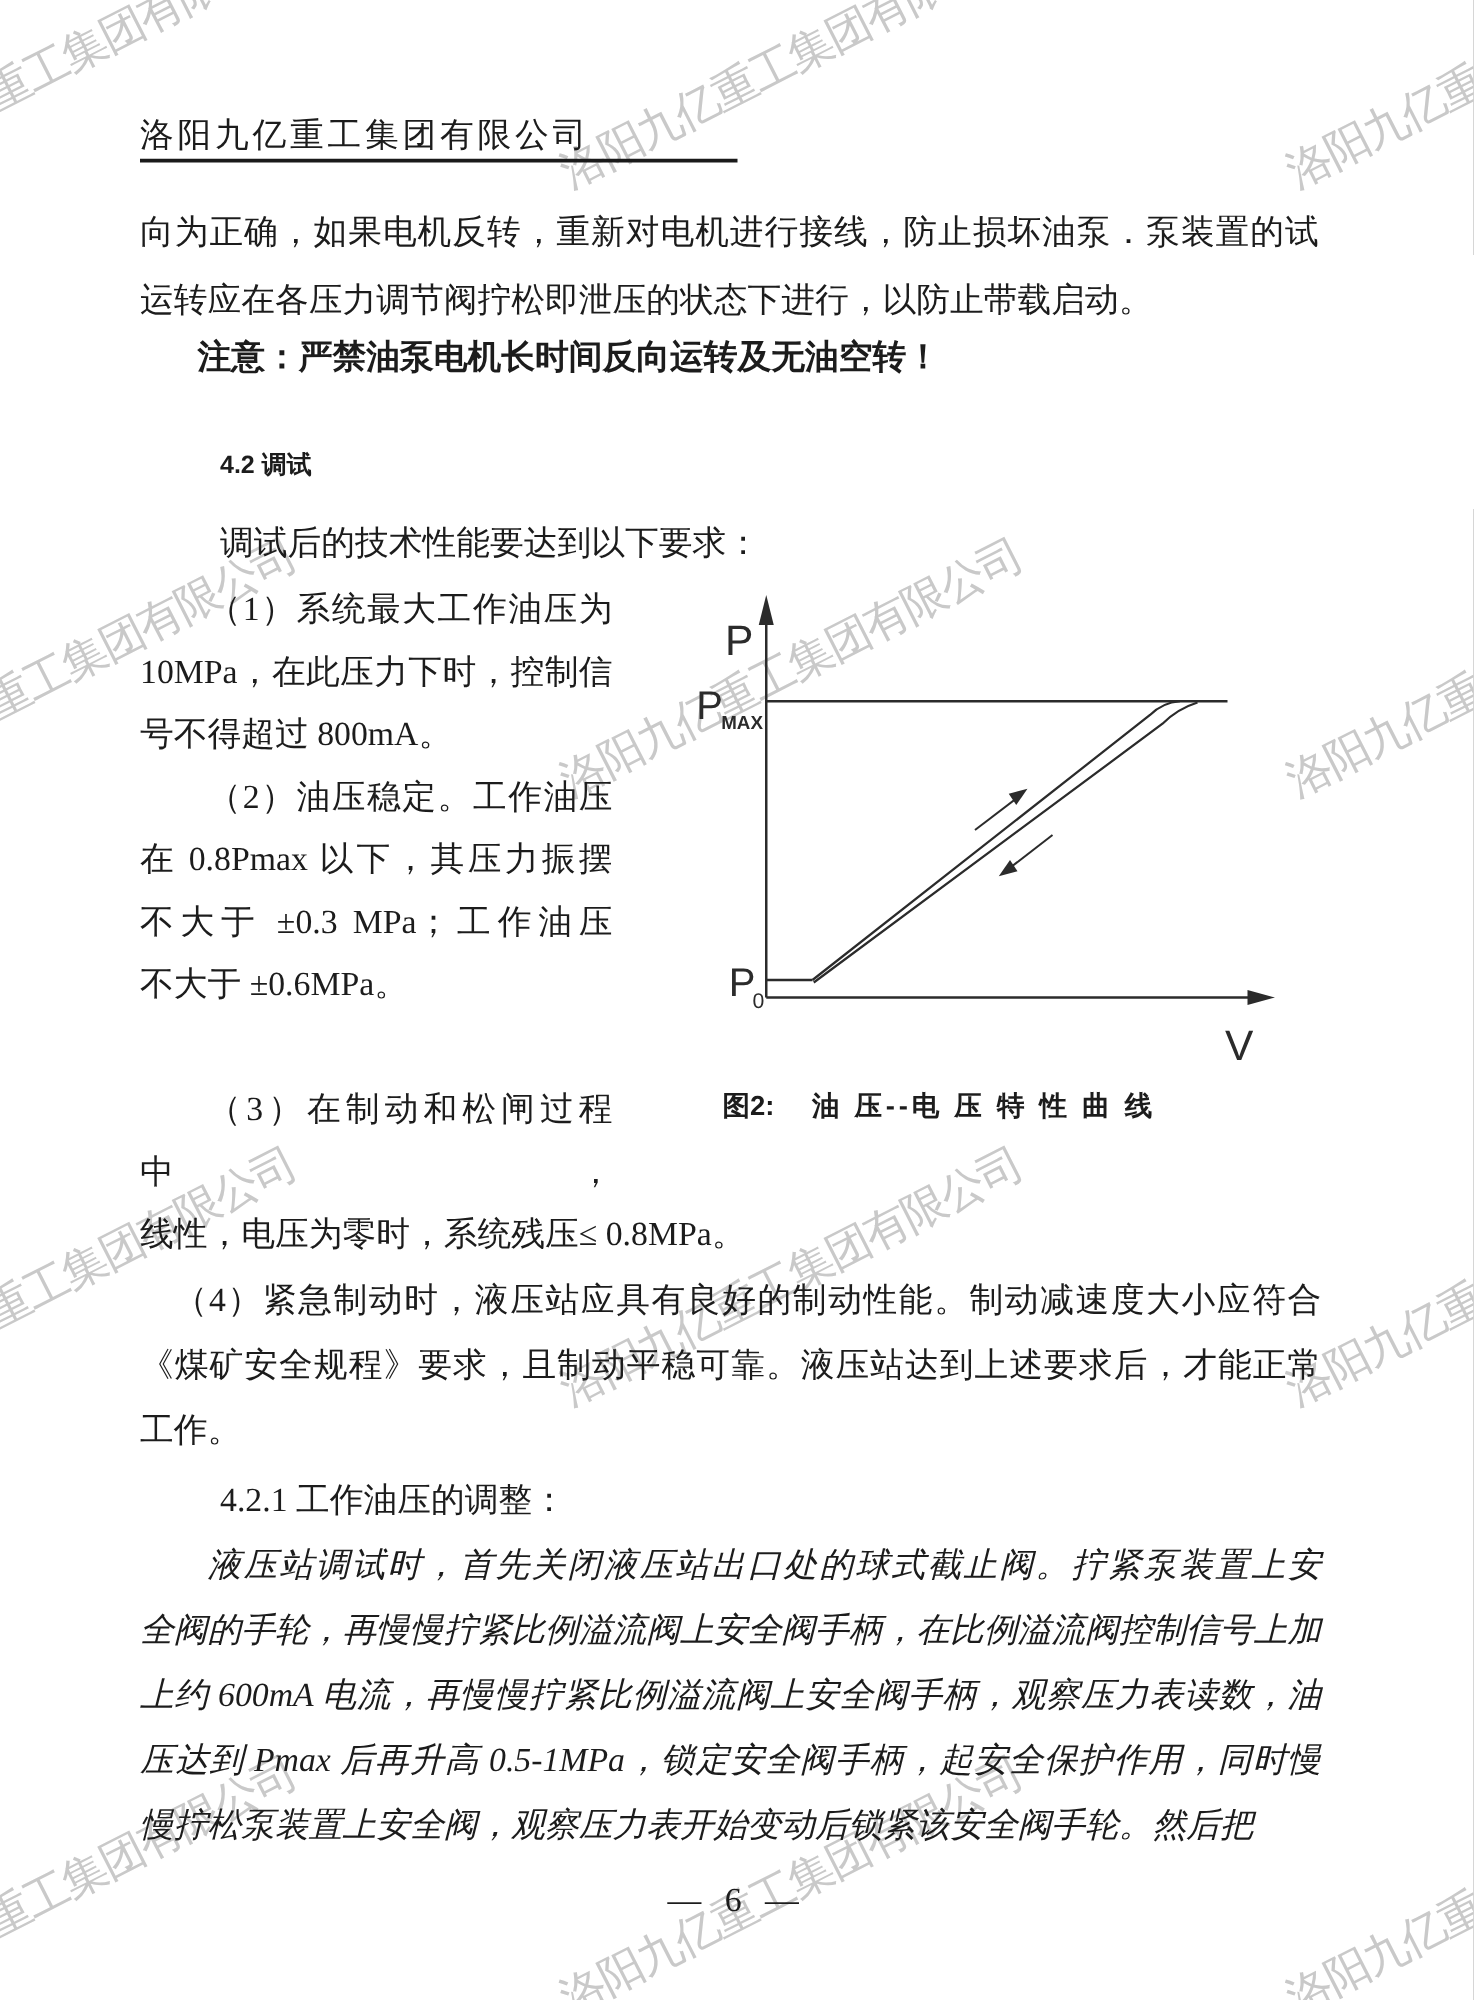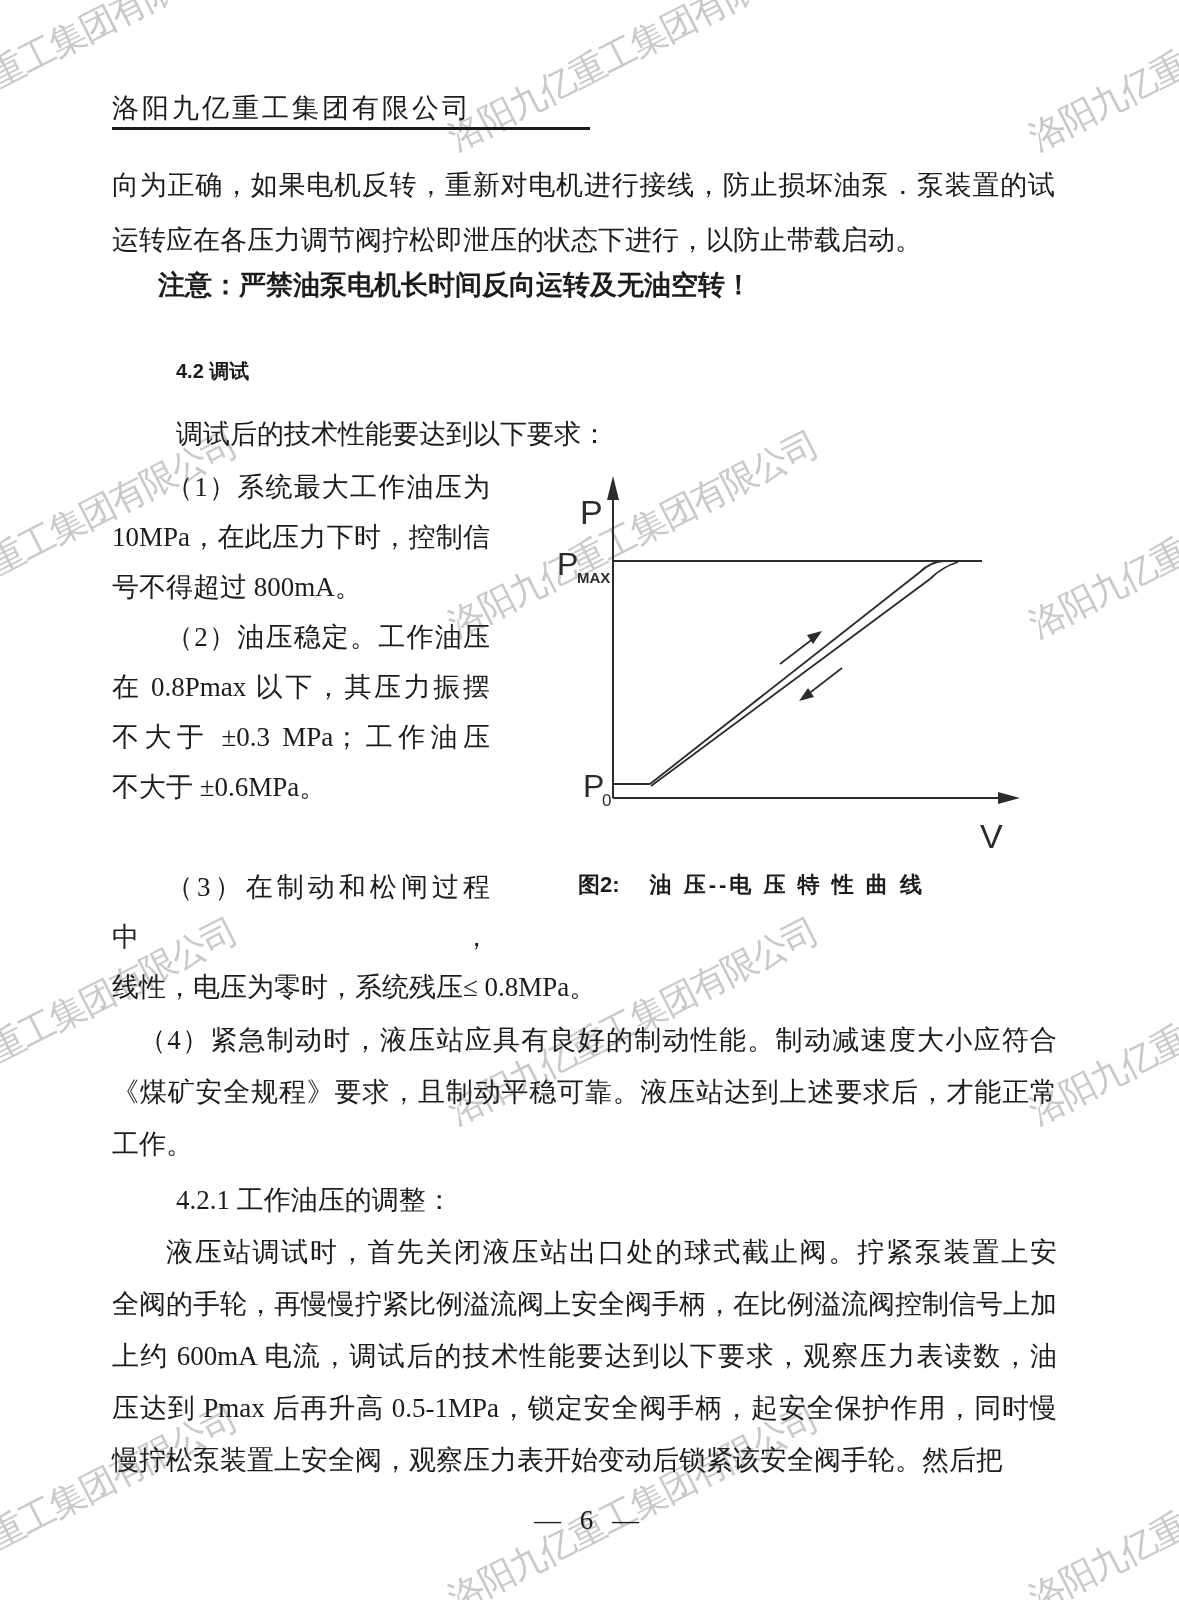--- a/index.html
+++ b/index.html
@@ -21,21 +21,21 @@
   .note{left:158px;top:268px;font-weight:bold;line-height:34px;}
   .h42{left:176px;top:358px;font-weight:bold;font-size:20px;font-family:"Liberation Sans",sans-serif;}
   .req{left:176px;top:416px;}
   .item1{left:112px;top:462px;width:378px;line-height:50px;}
   .item2{left:112px;top:612px;width:378px;line-height:50px;}
   .item3{left:112px;top:862px;width:378px;line-height:50px;}
   .item3cont{left:112px;top:962px;line-height:50px;}
   .item4{left:112px;top:1014px;width:945px;line-height:52px;}
   .item4 .tline.indent{text-indent:1em;}
   .h421{left:176px;top:1182px;}
-  .p5{left:112px;top:1226px;width:945px;line-height:52px;}
+  .p5{left:112px;top:1226px;width:945px;line-height:52px;font-style:italic;}
   .pagenum{left:0;top:1505px;width:1179px;text-align:center;letter-spacing:6px;}
   
   .fig{left:550px;top:448px;}
   .fig svg text{font-family:"Liberation Sans",sans-serif;fill:#2b2b2b;}
   .figcap{left:578px;top:870px;font-weight:bold;font-family:"Liberation Sans",sans-serif;font-size:22px;}
   .figcap .captitle{margin-left:30px;letter-spacing:3px;}
 </style>
 </head>
 <body>
 
@@ -87,21 +87,21 @@
   <div class="block item4">
       <div class="tline indent">（4）紧急制动时，液压站应具有良好的制动性能。制动减速度大小应符合</div>
       <div class="tline">《煤矿安全规程》要求，且制动平稳可靠。液压站达到上述要求后，才能正常</div>
       <div class="tline lastline">工作。</div>
     </div>
 
   <div class="block h421">4.2.1 工作油压的调整：</div>
   <div class="block p5">
       <div class="tline indent">液压站调试时，首先关闭液压站出口处的球式截止阀。拧紧泵装置上安</div>
       <div class="tline">全阀的手轮，再慢慢拧紧比例溢流阀上安全阀手柄，在比例溢流阀控制信号上加</div>
-      <div class="tline">上约 600mA 电流，调试后的技术性能要达到以下要求，观察压力表读数，油</div>
+      <div class="tline">上约 600mA 电流，再慢慢拧紧比例溢流阀上安全阀手柄，观察压力表读数，油</div>
       <div class="tline">压达到 Pmax 后再升高 0.5-1MPa，锁定安全阀手柄，起安全保护作用，同时慢</div>
       <div class="tline lastline">慢拧松泵装置上安全阀，观察压力表开始变动后锁紧该安全阀手轮。然后把</div>
     </div>
 
   <div class="block fig">
     <svg width="515" height="420" viewBox="0 0 515 420">
 
       <line x1="63" y1="46" x2="63" y2="350" stroke="#2b2b2b" stroke-width="2"></line>
       <polygon points="63,28 57,52 69,52" fill="#2b2b2b"></polygon>
       <line x1="63" y1="350" x2="452" y2="350" stroke="#2b2b2b" stroke-width="2"></line>

